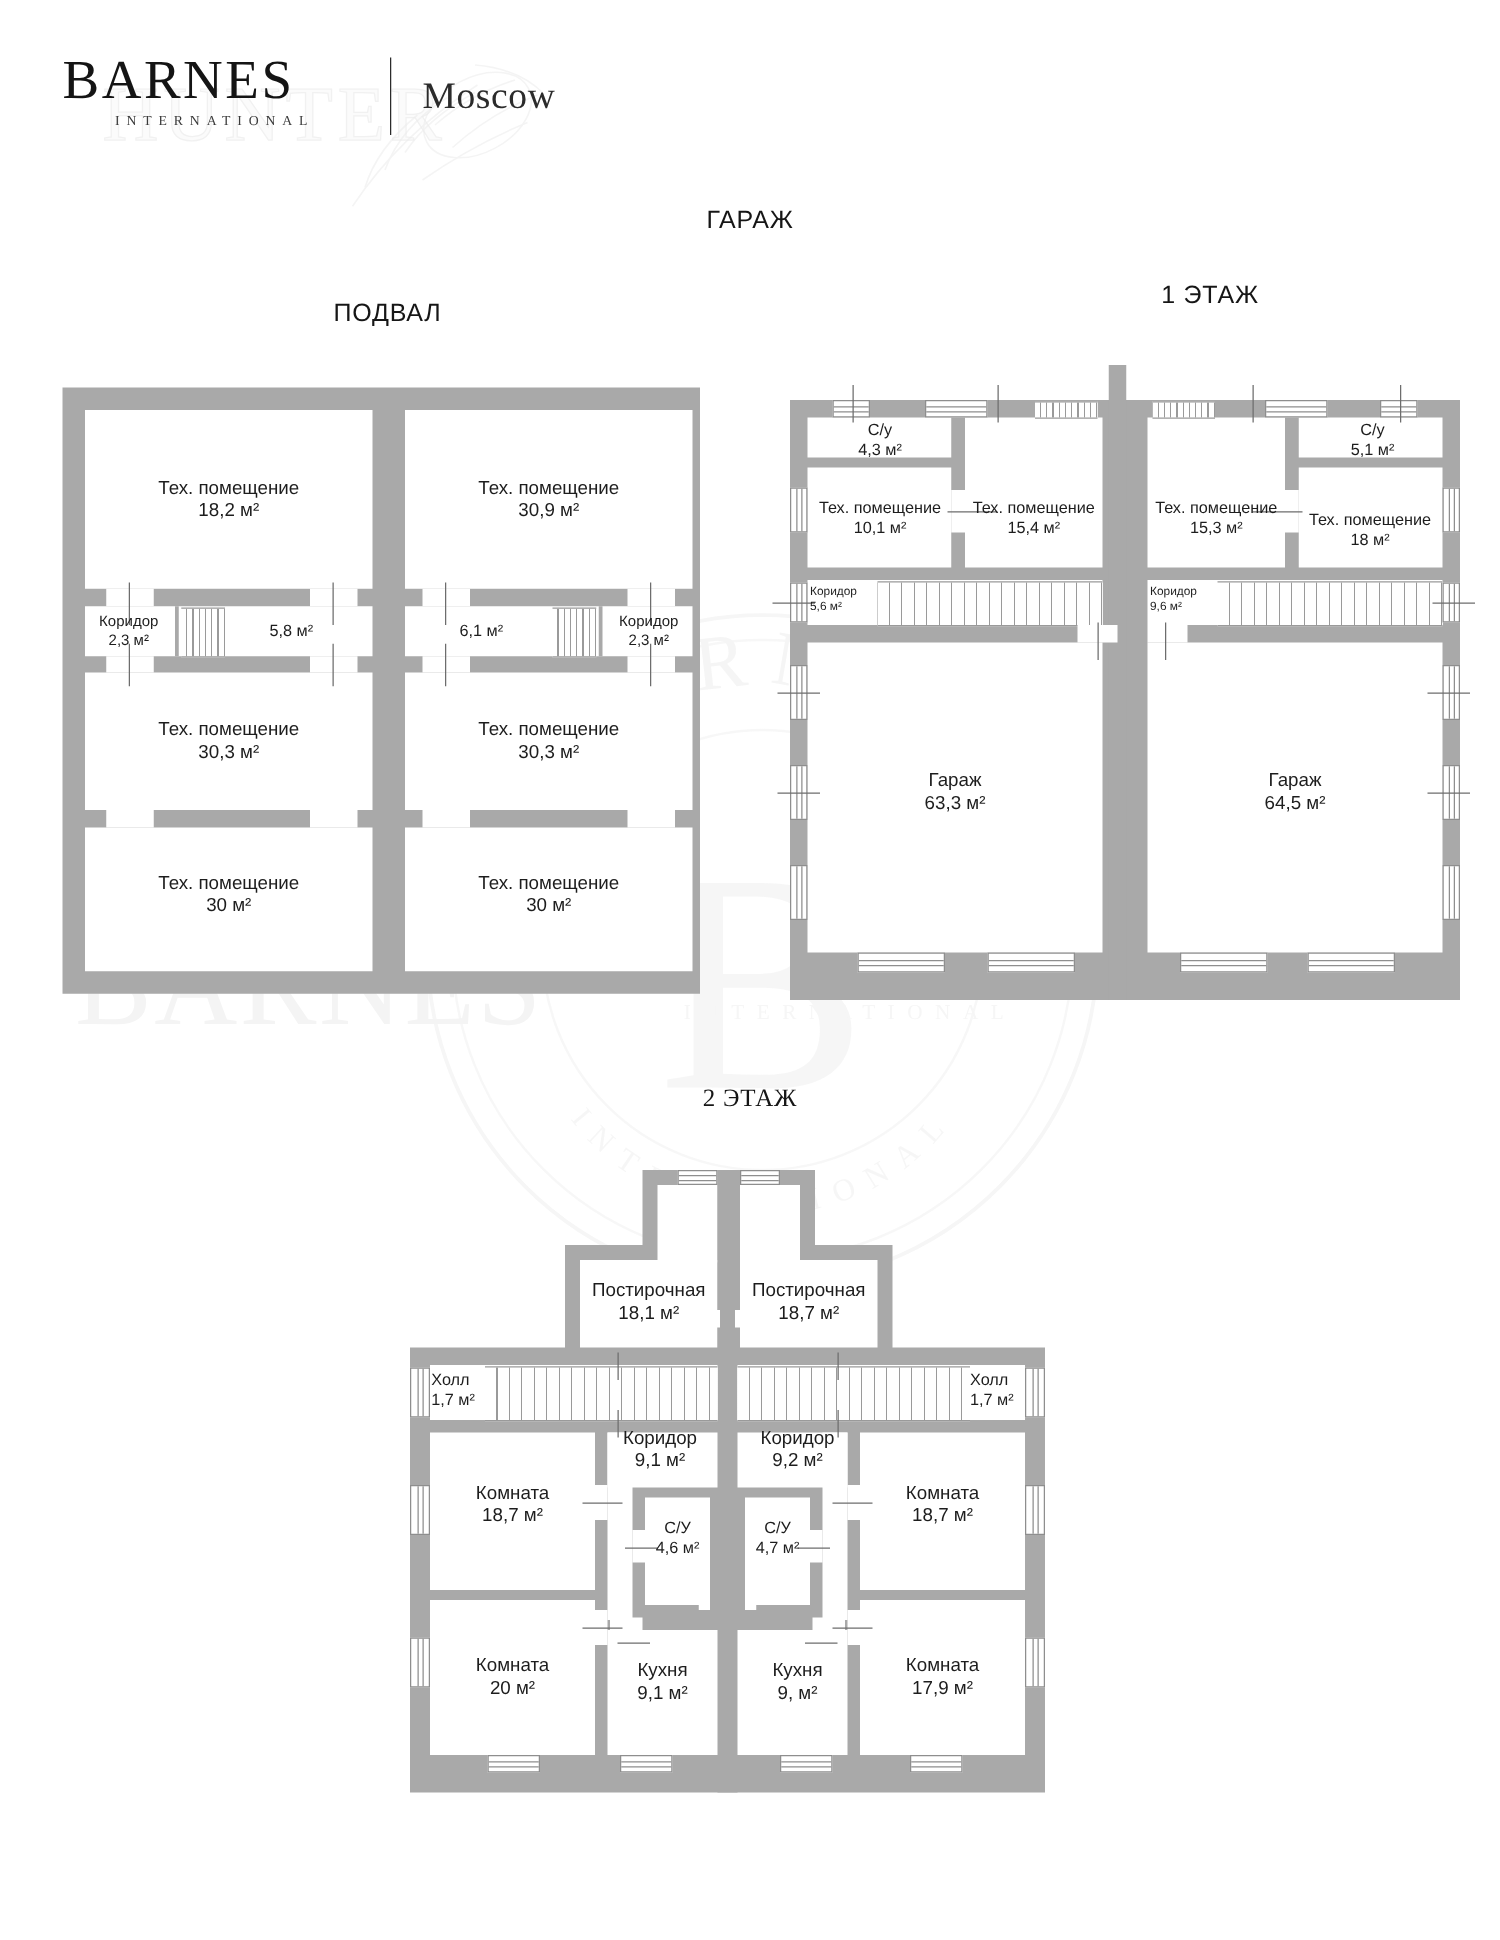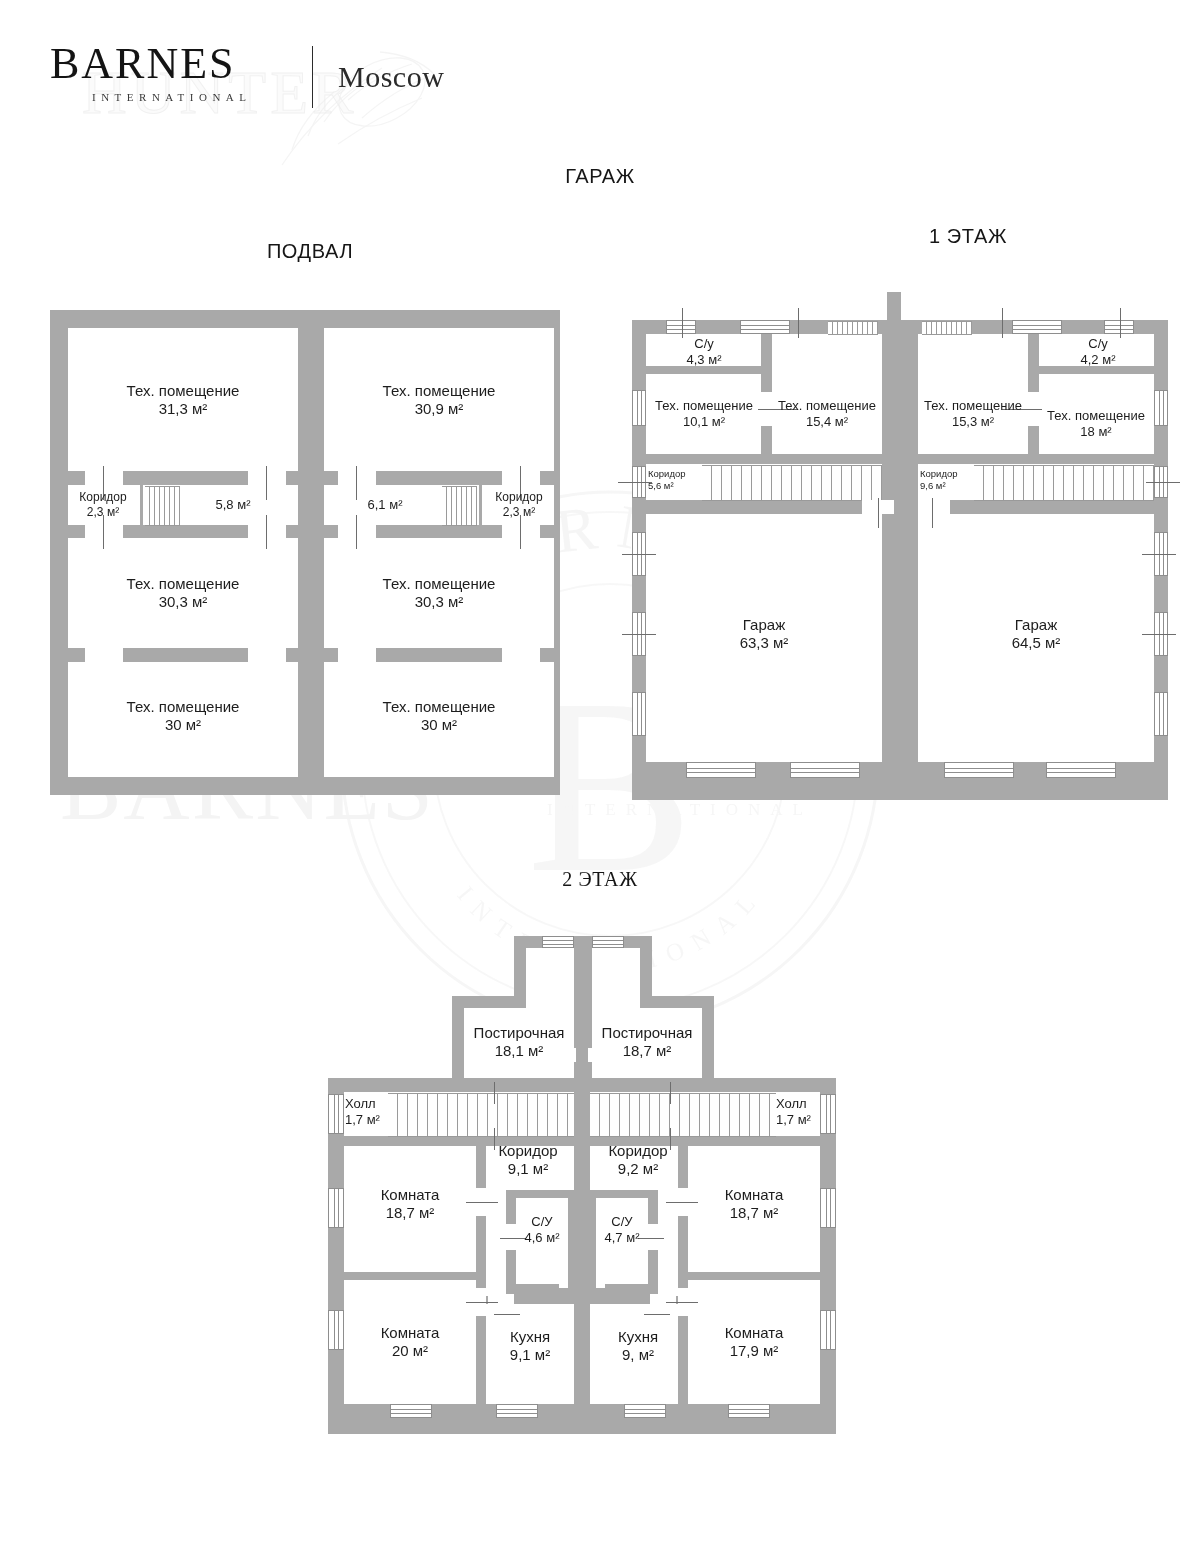--- a/index.html
+++ b/index.html
@@ -205,21 +205,21 @@
     <div class="tick v" style="left:216px;top:156px;height:34px;"></div>
     <div class="tick v" style="left:306px;top:156px;height:34px;"></div>
     <div class="tick v" style="left:470px;top:156px;height:34px;"></div>
     <div class="tick v" style="left:53px;top:205px;height:34px;"></div>
     <div class="tick v" style="left:216px;top:205px;height:34px;"></div>
     <div class="tick v" style="left:306px;top:205px;height:34px;"></div>
     <div class="tick v" style="left:470px;top:205px;height:34px;"></div>
 
     <div class="lbl s15" style="left:58px;top:72px;width:150px;">
       <span class="nm">Тех. помещение</span>
-        <span class="ar">31,3 м²</span>
+        <span class="ar">18,2 м²</span>
     </div>
     <div class="lbl s15" style="left:314px;top:72px;width:150px;">
       <span class="nm">Тех. помещение</span>
         <span class="ar">30,9 м²</span>
     </div>
     <div class="lbl s12" style="left:18px;top:180px;width:70px;">
       <span class="nm">Коридор</span>
         <span class="ar">2,3 м²</span>
     </div>
     <div class="lbl s13" style="left:148px;top:187px;width:70px;">
@@ -316,21 +316,21 @@
     <div class="tick h" style="left:510px;top:262px;width:34px;"></div>
     <div class="tick h" style="left:-10px;top:342px;width:34px;"></div>
     <div class="tick h" style="left:510px;top:342px;width:34px;"></div>
 
     <div class="lbl s13" style="left:34px;top:44px;width:76px;">
       <span class="nm">С/у</span>
         <span class="ar">4,3 м²</span>
     </div>
     <div class="lbl s13" style="left:428px;top:44px;width:76px;">
       <span class="nm">С/у</span>
-        <span class="ar">4,2 м²</span>
+        <span class="ar">5,1 м²</span>
     </div>
     <div class="lbl s13" style="left:12px;top:106px;width:120px;">
       <span class="nm">Тех. помещение</span>
         <span class="ar">10,1 м²</span>
     </div>
     <div class="lbl s13" style="left:135px;top:106px;width:120px;">
       <span class="nm">Тех. помещение</span>
         <span class="ar">15,4 м²</span>
     </div>
     <div class="lbl s13" style="left:281px;top:106px;width:120px;">

